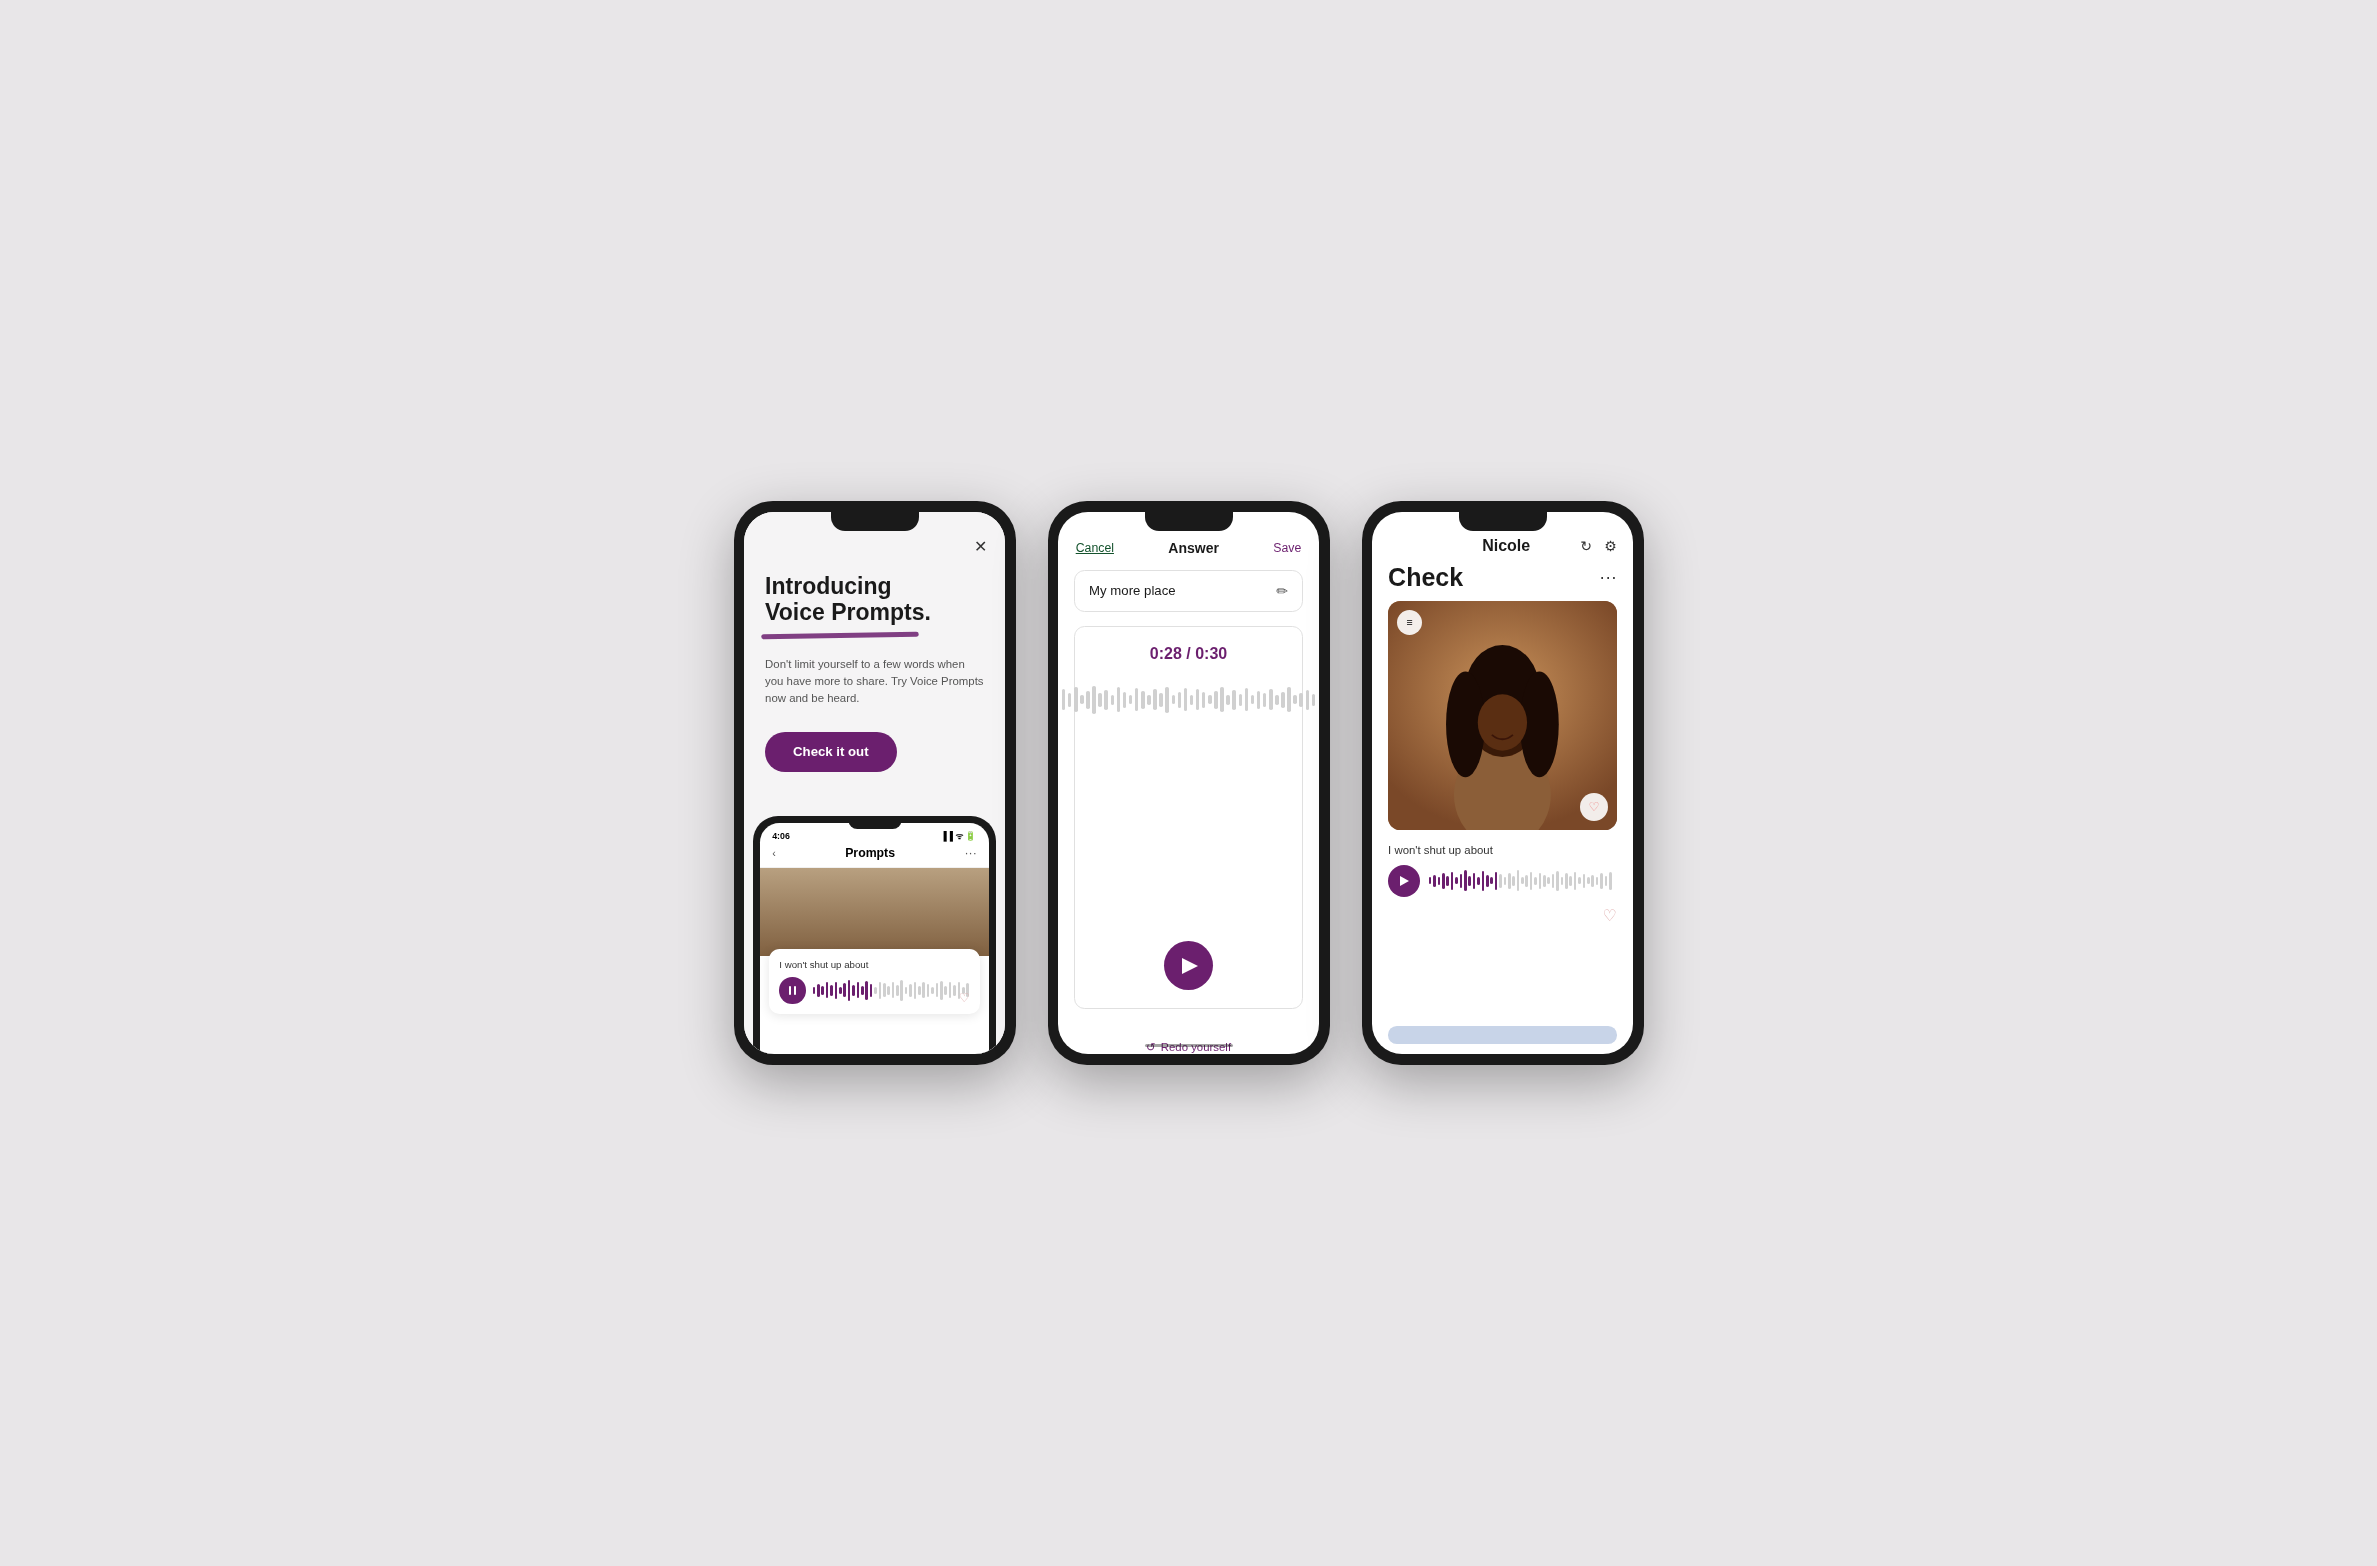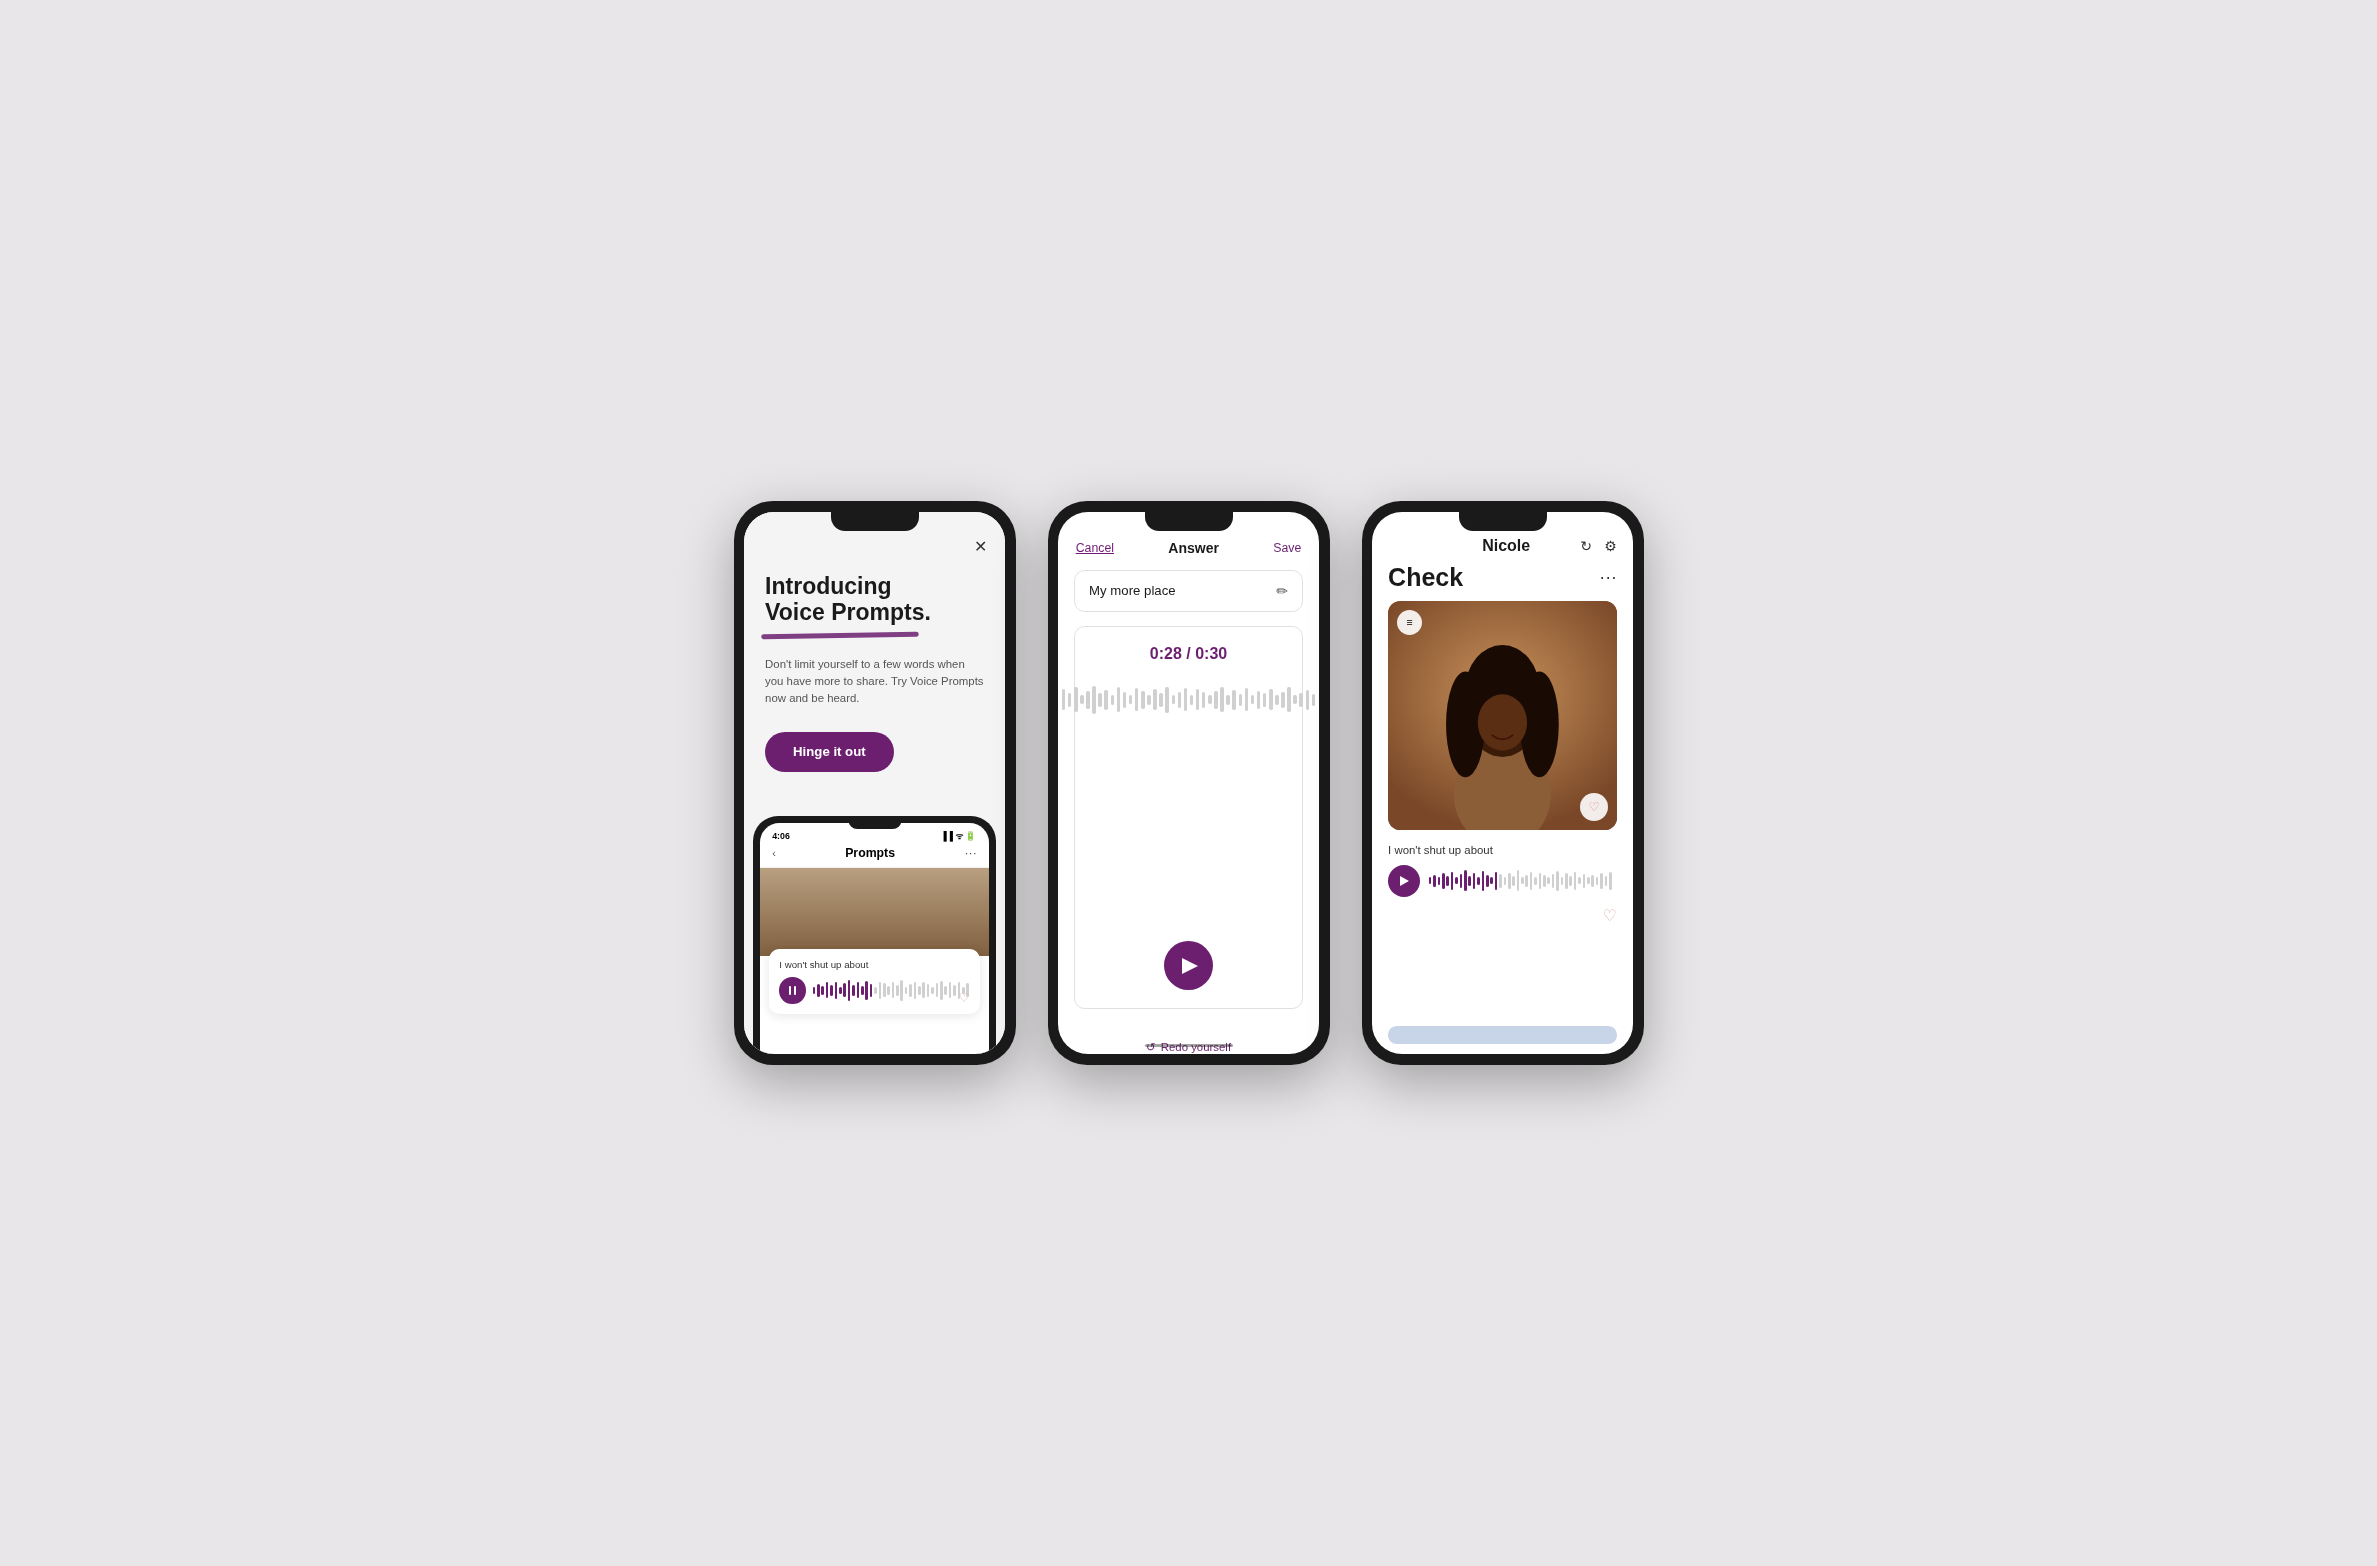--- a/index.html
+++ b/index.html
@@ -217,21 +217,21 @@
       display: flex;
       flex-direction: column;
     }
     .answer-header {
       display: flex;
       justify-content: space-between;
       align-items: center;
       padding: 0 17.6px 14px;
     }
     .answer-cancel {
-      color: #701a75;
+      color: #14532d;
       font-size: 12.3px;
       cursor: pointer;
       text-decoration: underline;
     }
     .answer-title {
       font-size: 14px;
       font-weight: 700;
       color: #1a1a1a;
     }
     .answer-save {
@@ -453,21 +453,21 @@
       <div class="phone1-content">
 
         <span class="close-btn">✕</span>
 
         <h1 class="intro-title">
           <span>Introducing</span><br>
           <span>Voice Prompts.</span>
         </h1>
         <div class="underline-accent"></div>
         <p class="intro-subtitle">Don't limit yourself to a few words when you have more to share. Try Voice Prompts now and be heard.</p>
-        <button class="cta-button">Hinge it out</button>
+        <button class="cta-button">Check it out</button>
 
         
         <div class="mini-phone">
           <div class="mini-phone-inner">
             <div class="notch" style="width:53px;height:12.3px;border-radius:0 0 8.8px 8.8px;"></div>
             <div class="mini-status-bar">
               <span>4:06</span>
               <span style="font-size:8.8px;">▐▐ ᯤ 🔋</span>
             </div>
             <div class="mini-header">

